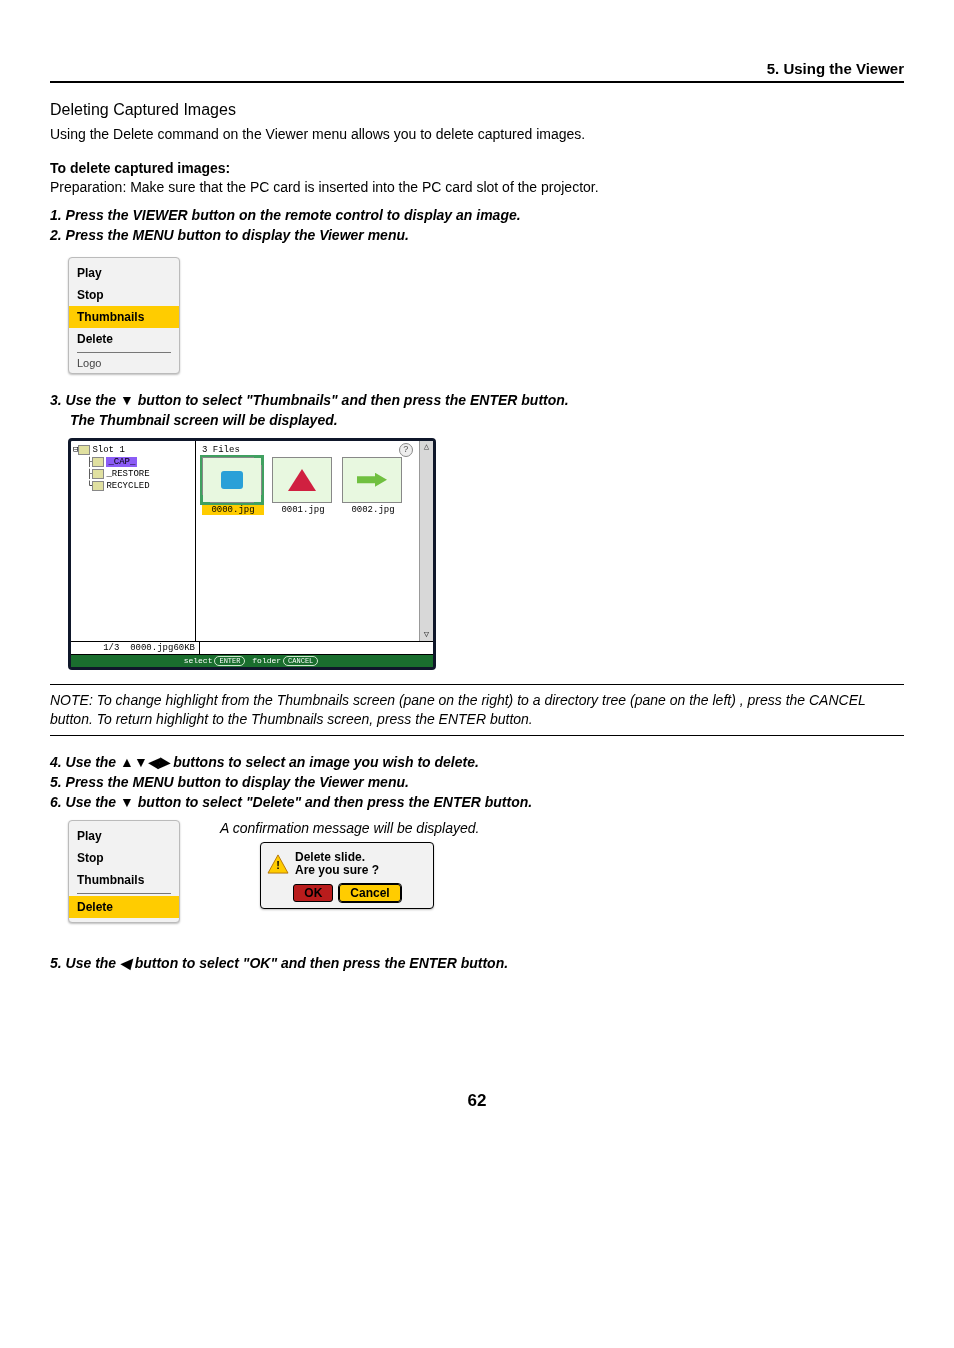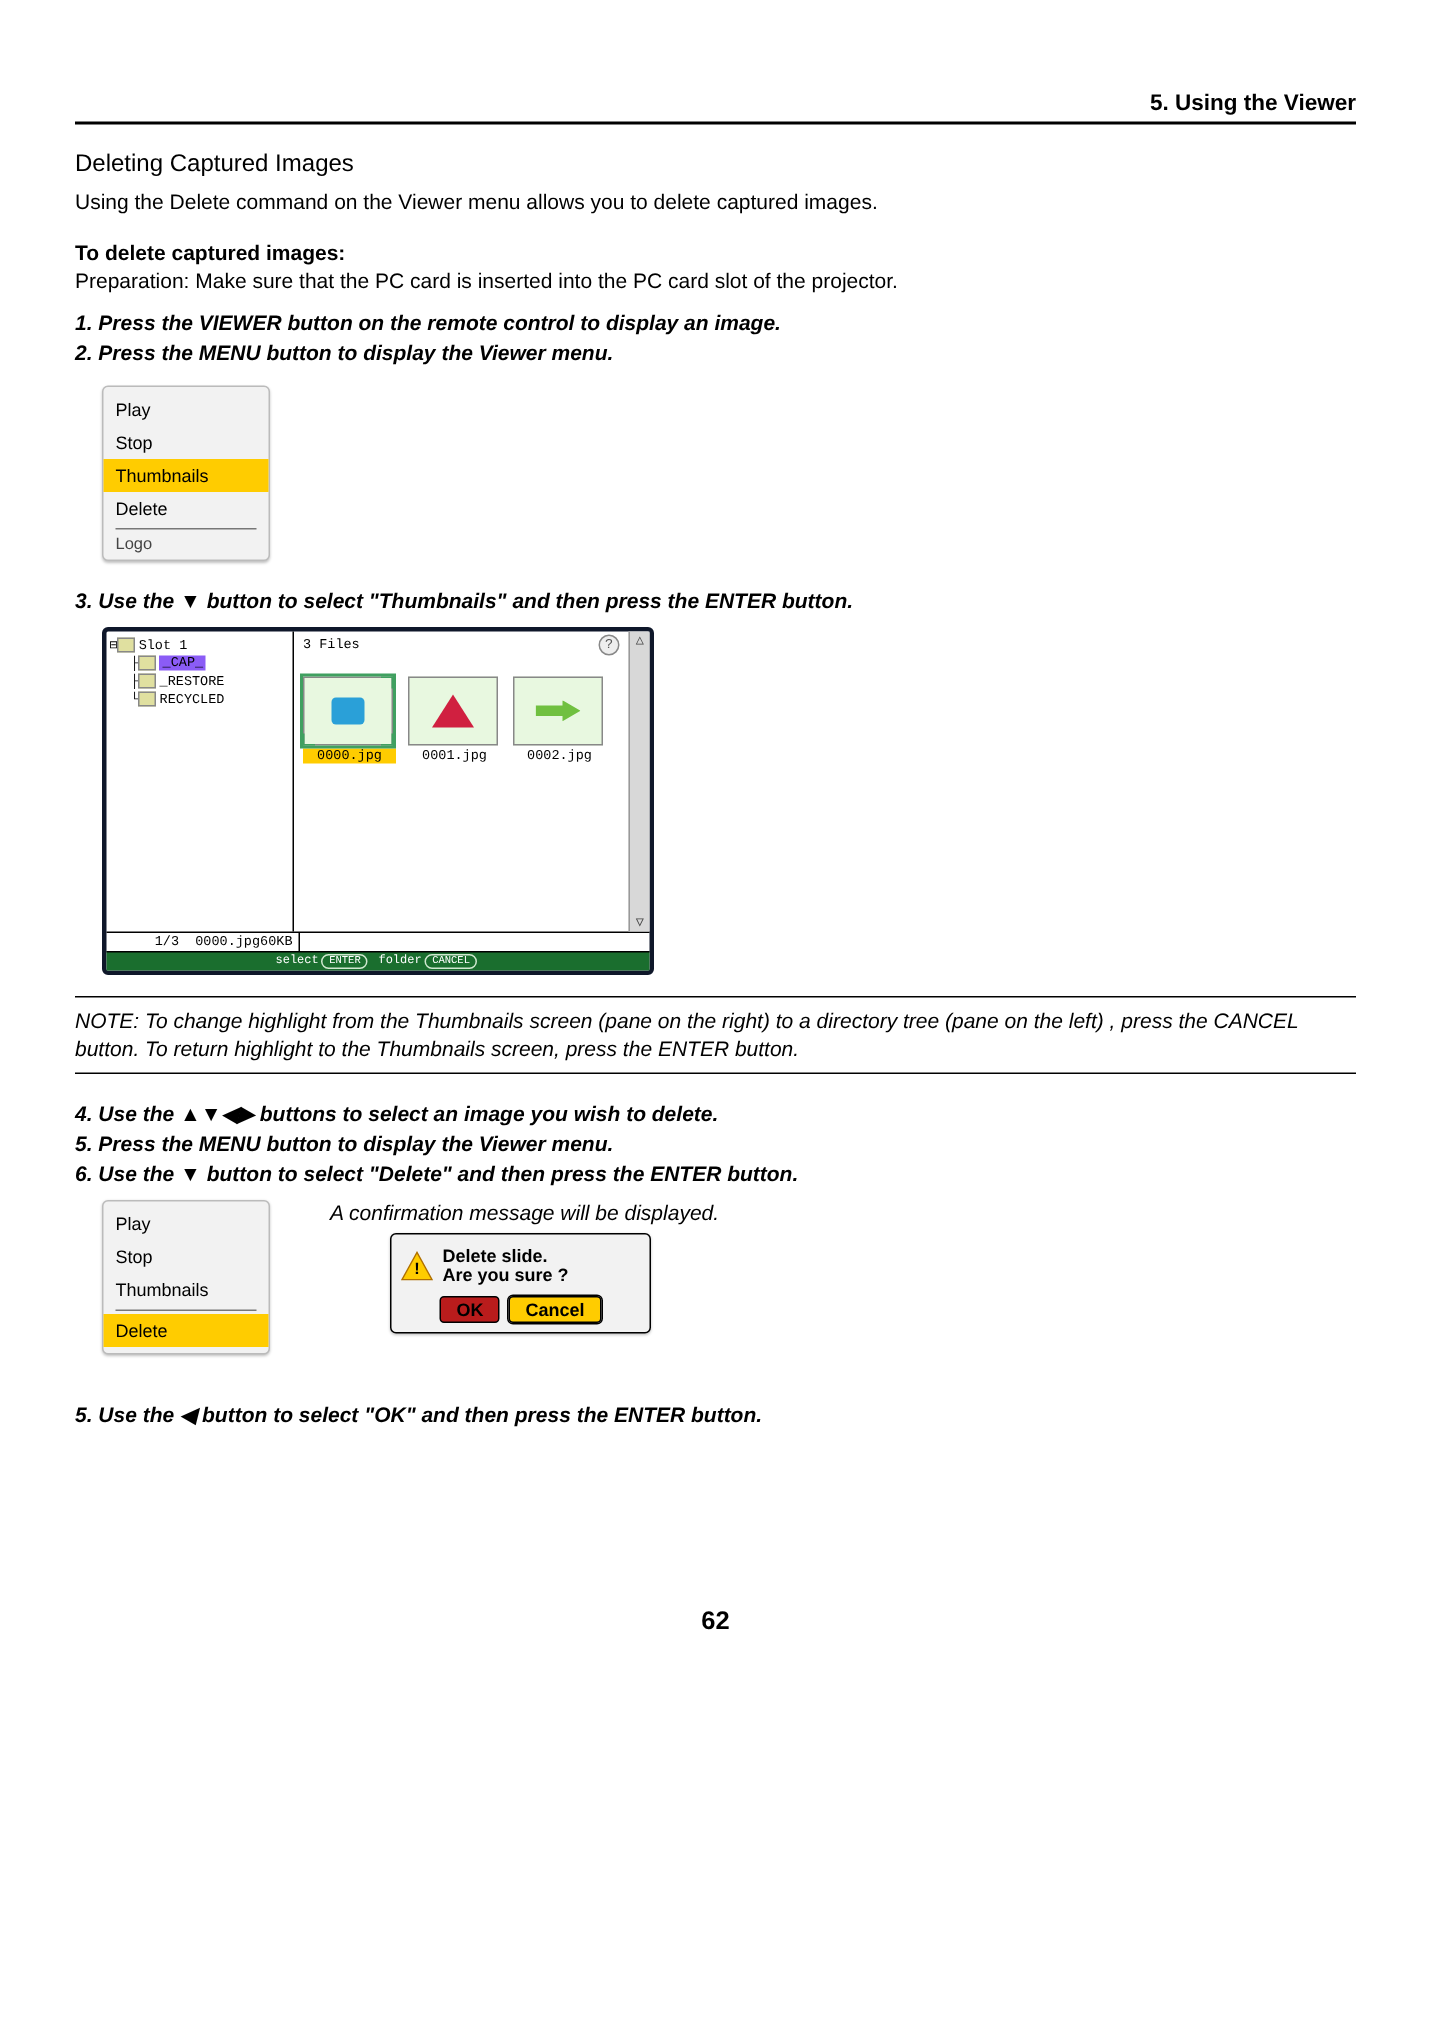--- a/index.html
+++ b/index.html
@@ -79,21 +79,21 @@
     margin: 14px 0 18px 18px;
     background: #f2f2f2;
     border-radius: 4px;
     border: 1px solid #bbb;
     box-shadow: 0 1px 2px rgba(0,0,0,.25);
     padding: 4px 0;
     font-family: Arial, sans-serif;
   }
   .menu-fig .mi {
     font-size: 12px;
-    font-weight: 400;
+    font-weight: 700;
     padding: 4px 8px;
     color: #000;
   }
   .menu-fig .hl {
     background: #ffcc00;
   }
   .menu-fig .sep {
     border-top: 1px solid #777;
     margin: 2px 8px;
   }
@@ -141,21 +141,21 @@
     padding:0 2px;
   }
   .thumbs {
     flex:1;
     position:relative;
     padding:4px 16px 4px 6px;
   }
   .thumbs .head {
     font-size:9px;
     color:#000;
-    margin-bottom:16px;
+    margin-bottom:2px;
   }
   .thumbs .row {
     display:flex;
     gap:8px;
   }
   .thumb-item {
     width:62px;
     text-align:center;
     position:relative;
   }
@@ -247,20 +247,21 @@
   <div class="menu-fig">
     <div class="mi">Play</div>
     <div class="mi">Stop</div>
     <div class="mi hl">Thumbnails</div>
     <div class="mi">Delete</div>
     <div class="sep"></div>
     <div class="cut">Logo</div>
   </div>
 
   <div class="step">3.  Use the ▼ button to select "Thumbnails" and then press the ENTER button.</div>
+  <div class="step-sub">The Thumbnail screen will be displayed.</div>
 
   <div class="thumbwin">
     <div class="body">
       <div class="tree">
         <div class="tree-row">⊟<span class="ico"></span><span class="lbl">Slot 1</span></div>
         <div class="tree-row sel" style="padding-left:14px;">├<span class="ico"></span><span class="lbl">_CAP_</span></div>
         <div class="tree-row" style="padding-left:14px;">├<span class="ico"></span><span class="lbl">_RESTORE</span></div>
         <div class="tree-row" style="padding-left:14px;">└<span class="ico"></span><span class="lbl">RECYCLED</span></div>
       </div>
       <div class="thumbs">

